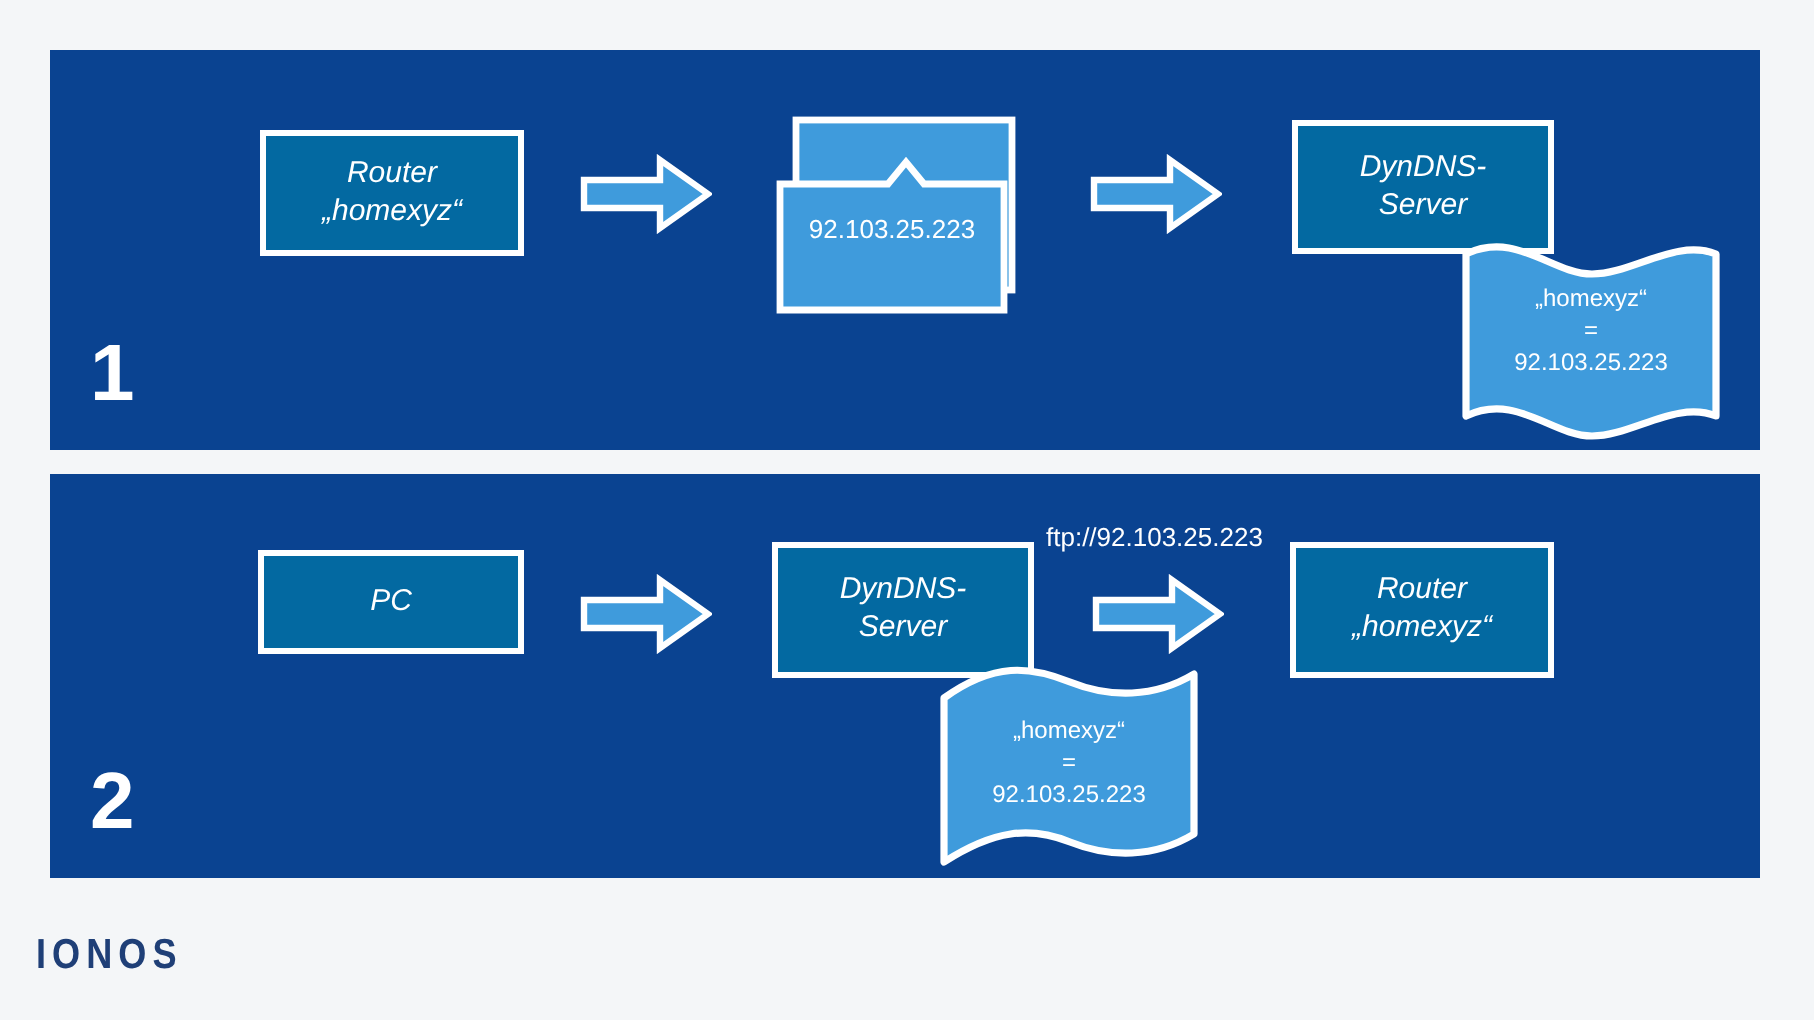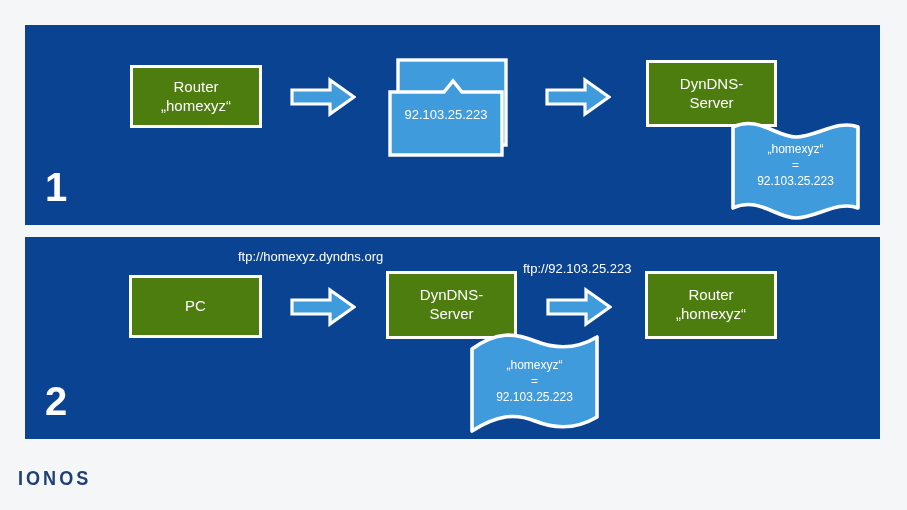--- a/index.html
+++ b/index.html
@@ -41,31 +41,32 @@
     font-weight: bold;
     line-height: 1;
     letter-spacing: 0px;
   }
   #panel-1 .step-number { bottom: 18px; }
   #panel-2 .step-number { bottom: 18px; }
 
   
   .node-box {
     position: absolute;
-    background: #4d7c0f;
+    background: #0369a1;
     border: 3px solid #ffffff;
     box-sizing: border-box;
     color: #ffffff;
     display: flex;
     align-items: center;
     justify-content: center;
     text-align: center;
     font-size: 15px;
     line-height: 1.25;
     white-space: pre-line;
+    font-style: italic;
   }
 
   
   .arrow {
     position: absolute;
     width: 66px;
     height: 40px;
   }
   .arrow svg { display: block; width: 100%; height: 100%; }
 
@@ -181,25 +182,24 @@
         <div>92.103.25.223</div>
       </div>
     </div>
 
   </div>
 
   <div class="panel" id="panel-2">
 
     <div class="step-number">2</div>
 
-    <div class="url-label" style="left:213px; top:12px;">ftp://homexyz.dyndns.org</div>
 
     <div class="url-label" style="left:498px; top:24px;">ftp://92.103.25.223</div>
 
-    <div class="node-box" style="left:104px; top:38px; width:133px; height:63px;">PC</div>
+    <div class="node-box" style="left:104px; top:38px; width:133px; height:52px;">PC</div>
 
     <div class="arrow" style="left:265px; top:50px;">
       <svg viewBox="0 0 66 40" preserveAspectRatio="none">
         <polygon points="2,13 40,13 40,3 64,20 40,37 40,27 2,27" fill="#3f9bdc" stroke="#ffffff" stroke-width="3.2" stroke-linejoin="miter"></polygon>
       </svg>
     </div>
 
     <div class="node-box" style="left:361px; top:34px; width:131px; height:68px;">DynDNS-
 Server</div>
 

